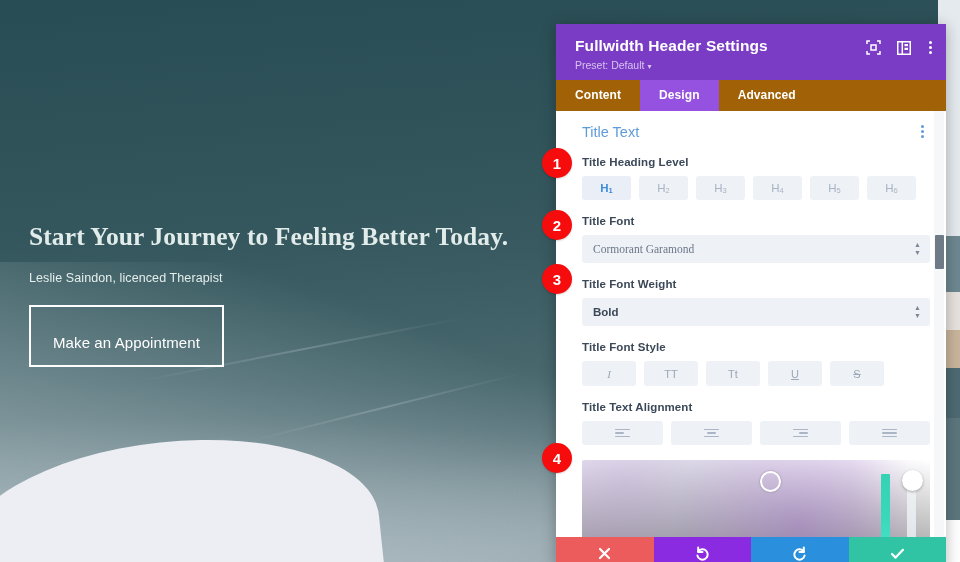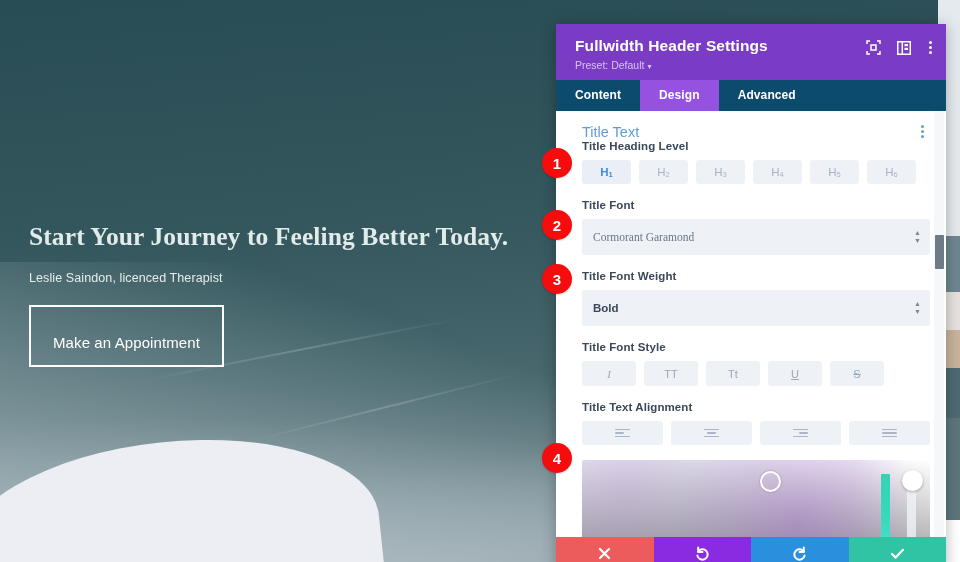--- a/index.html
+++ b/index.html
@@ -99,34 +99,34 @@
     overflow: hidden;
   }
 
   .panel-head { background: #7a3cc4; padding: 13px 17px 9px 19px; position: relative; }
   .panel-title { color: #ffffff; font-size: 15.5px; font-weight: bold; letter-spacing: .1px; }
   .panel-preset { color: #d9c3f2; font-size: 10.5px; margin-top: 4px; }
   .panel-preset .caret { font-size: 8px; }
   .head-icons { position: absolute; right: 12px; top: 15px; display: flex; gap: 16px; align-items: center; }
   .head-icons svg { display: block; }
 
-  .tabs { display: flex; background: #0c4a6e; height: 31px; }
+  .tabs { display: flex; background: #a16207; height: 31px; }
   .tab {
     padding: 0 19px; height: 31px; line-height: 31px;
     color: #ffffff; font-size: 12px; font-weight: bold; cursor: pointer;
     letter-spacing: .1px;
   }
   .tab.active { background: #9552e0; }
 
   .panel-body { flex: 1; position: relative; overflow: hidden; background: #fff; }
   .body-inner { padding: 12px 16px 0 26px; }
 
   .section-head {
     display: flex; align-items: center; justify-content: space-between;
-    padding-right: 4px; 
+    padding-right: 4px; margin-bottom: 16px;
   }
   .section-title { color: #5f9bd8; font-size: 14.5px; }
   .kebab { display: flex; flex-direction: column; gap: 2px; cursor: pointer; padding: 2px; }
   .kebab i { width: 3px; height: 3px; background: #5f9bd8; border-radius: 50%; display: block; }
 
   .field { margin-bottom: 15px; }
   .field-label {
     font-size: 11.5px; font-weight: bold; color: #3b4858;
     margin-bottom: 8px; letter-spacing: .1px;
   }
@@ -144,21 +144,21 @@
   .pill sub { font-size: 7.5px; vertical-align: baseline; position: relative; top: 2px; }
 
   .style-row .pill { width: 54px; height: 25px; font-size: 11px; color: #9aa8b8; }
   .style-row .pill .it { font-style: italic; font-family: "Liberation Serif", serif; }
   .style-row .pill .un { text-decoration: underline; }
   .style-row .pill .st { text-decoration: line-through; }
 
   
   .select {
     position: relative;
-    height: 36px; background: #eef1f6; border-radius: 3px;
+    height: 28px; background: #eef1f6; border-radius: 3px;
     display: flex; align-items: center; padding: 0 24px 0 11px;
     font-size: 11px; color: #6b7787; cursor: pointer;
   }
   .select.font-sel { font-family: "Liberation Serif", serif; font-size: 11.5px; color: #6b7787; }
   .select.weight-sel { font-weight: bold; color: #3b4858; font-size: 11.5px; }
   .select .arrows {
     position: absolute; right: 9px; top: 50%; transform: translateY(-50%);
     display: flex; flex-direction: column; gap: 2px; align-items: center;
     color: #7b8897; font-size: 7px; line-height: 6px;
   }

